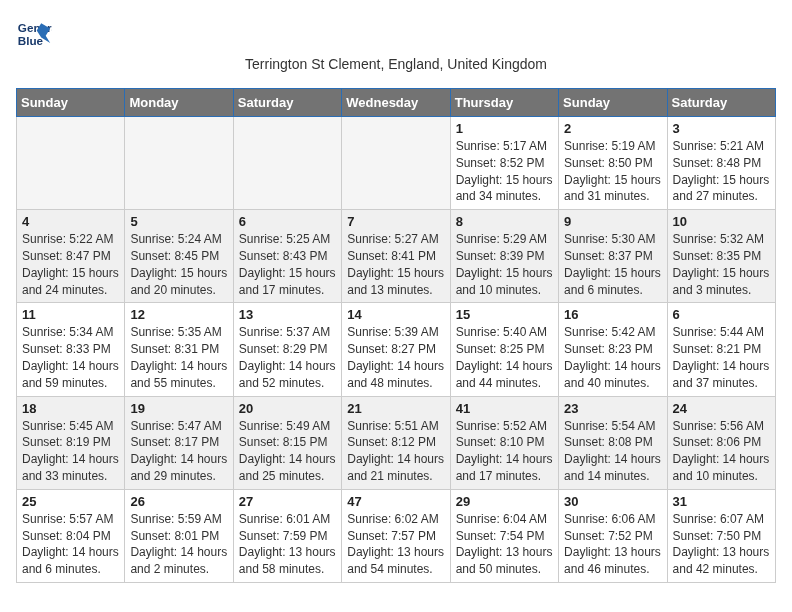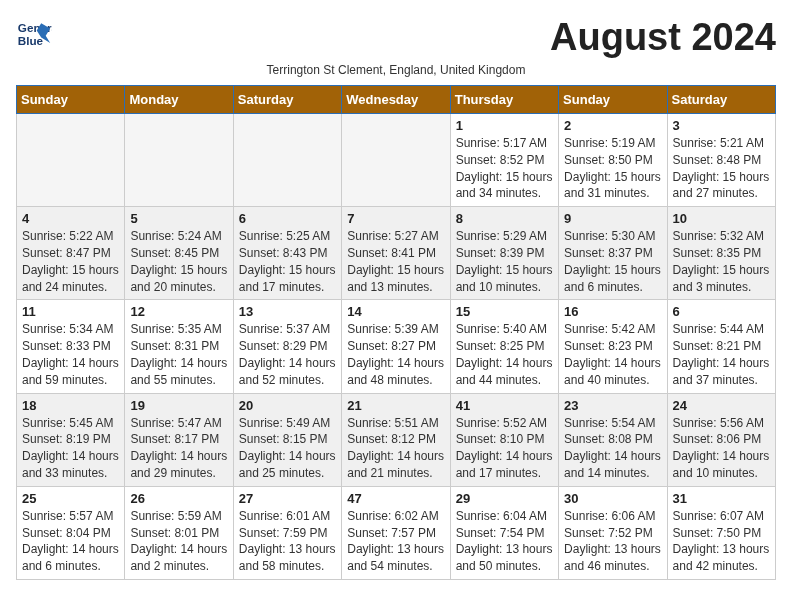--- a/index.html
+++ b/index.html
@@ -27,32 +27,32 @@
     }
     .title-area {
       text-align: right;
     }
     .month-title {
       font-size: 38px;
       font-weight: bold;
       color: #222;
     }
     .subtitle {
-      font-size: 12px;
+      font-size: 14px;
       color: #333;
       text-align: center;
-      margin-bottom: 8px;
+      margin-bottom: 16px;
     }
     table {
       width: 100%;
       border-collapse: collapse;
       table-layout: fixed;
     }
     th {
-      background: #a16207;
+      background: #737373;
       color: #fff;
       font-size: 13px;
       font-weight: bold;
       padding: 6px 4px;
       text-align: left;
       border: 1px solid #2a6db5;
     }
     td {
       border: 1px solid #ccc;
       vertical-align: top;
@@ -83,23 +83,20 @@
 </head>
 <body>
 
 <div class="header-area">
   <div class="logo">
     <svg class="logo-icon" viewBox="0 0 40 40" xmlns="http://www.w3.org/2000/svg">
       <text x="2" y="18" font-size="13" font-weight="bold" fill="#1a3a6b">General</text>
       <text x="2" y="32" font-size="13" font-weight="bold" fill="#1a3a6b">Blue</text>
       <polygon points="28,8 38,14 33,22 38,30 28,24 23,16" fill="#2a6db5"></polygon>
     </svg>
-  </div>
-  <div class="title-area">
-    <div class="month-title">August 2024</div>
   </div>
 </div>
 
 <div class="subtitle">Terrington St Clement, England, United Kingdom</div>
 
 <table>
   <thead>
     <tr>
     <th>Sunday</th>
         <th>Monday</th>

